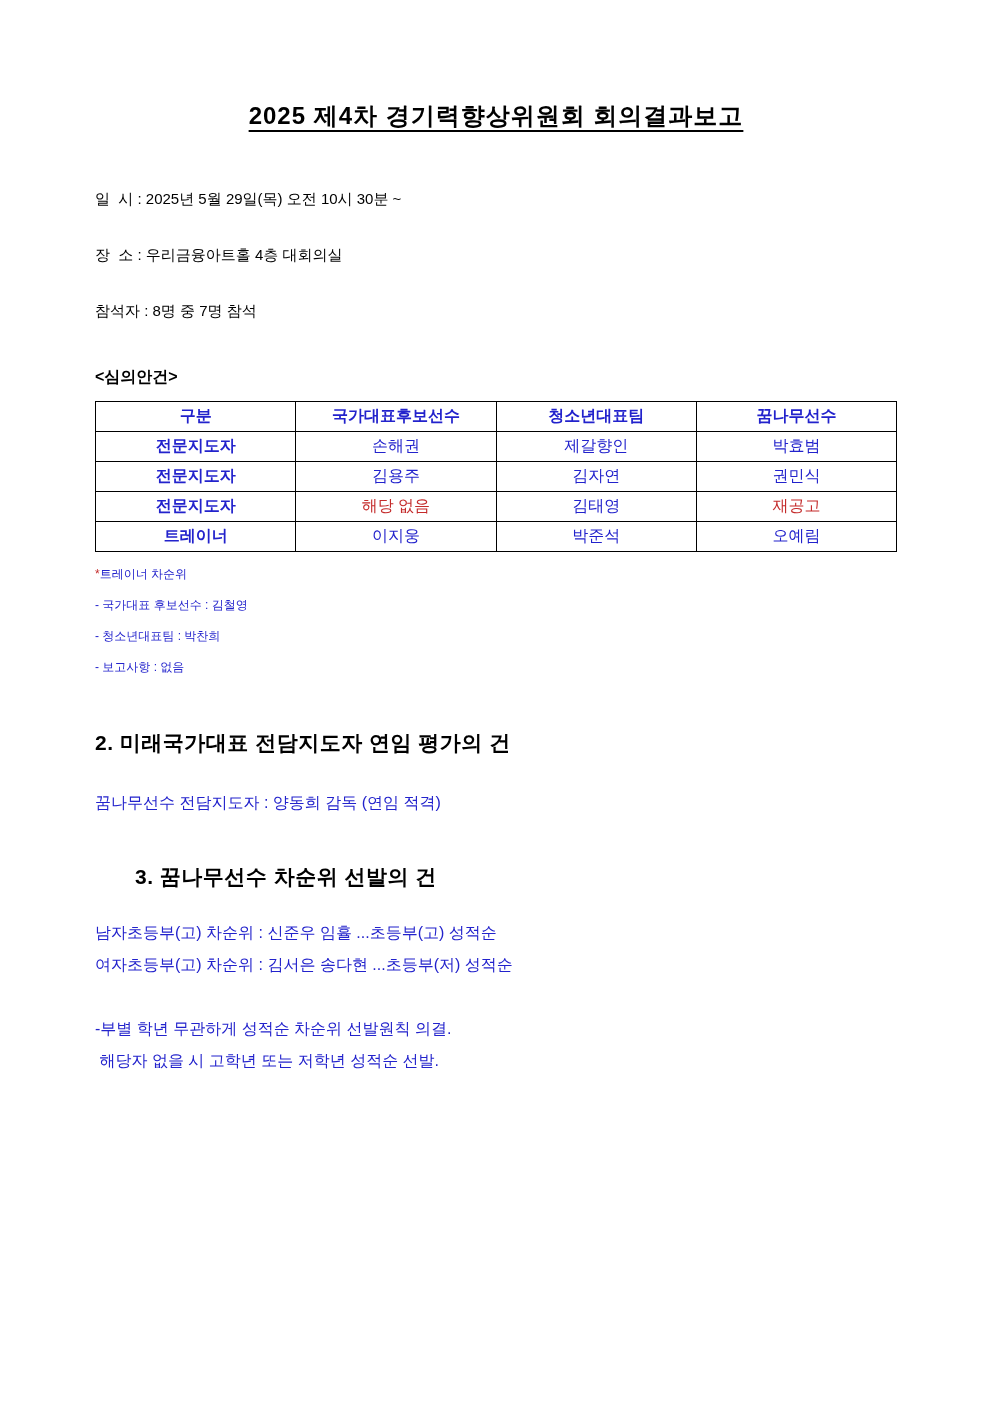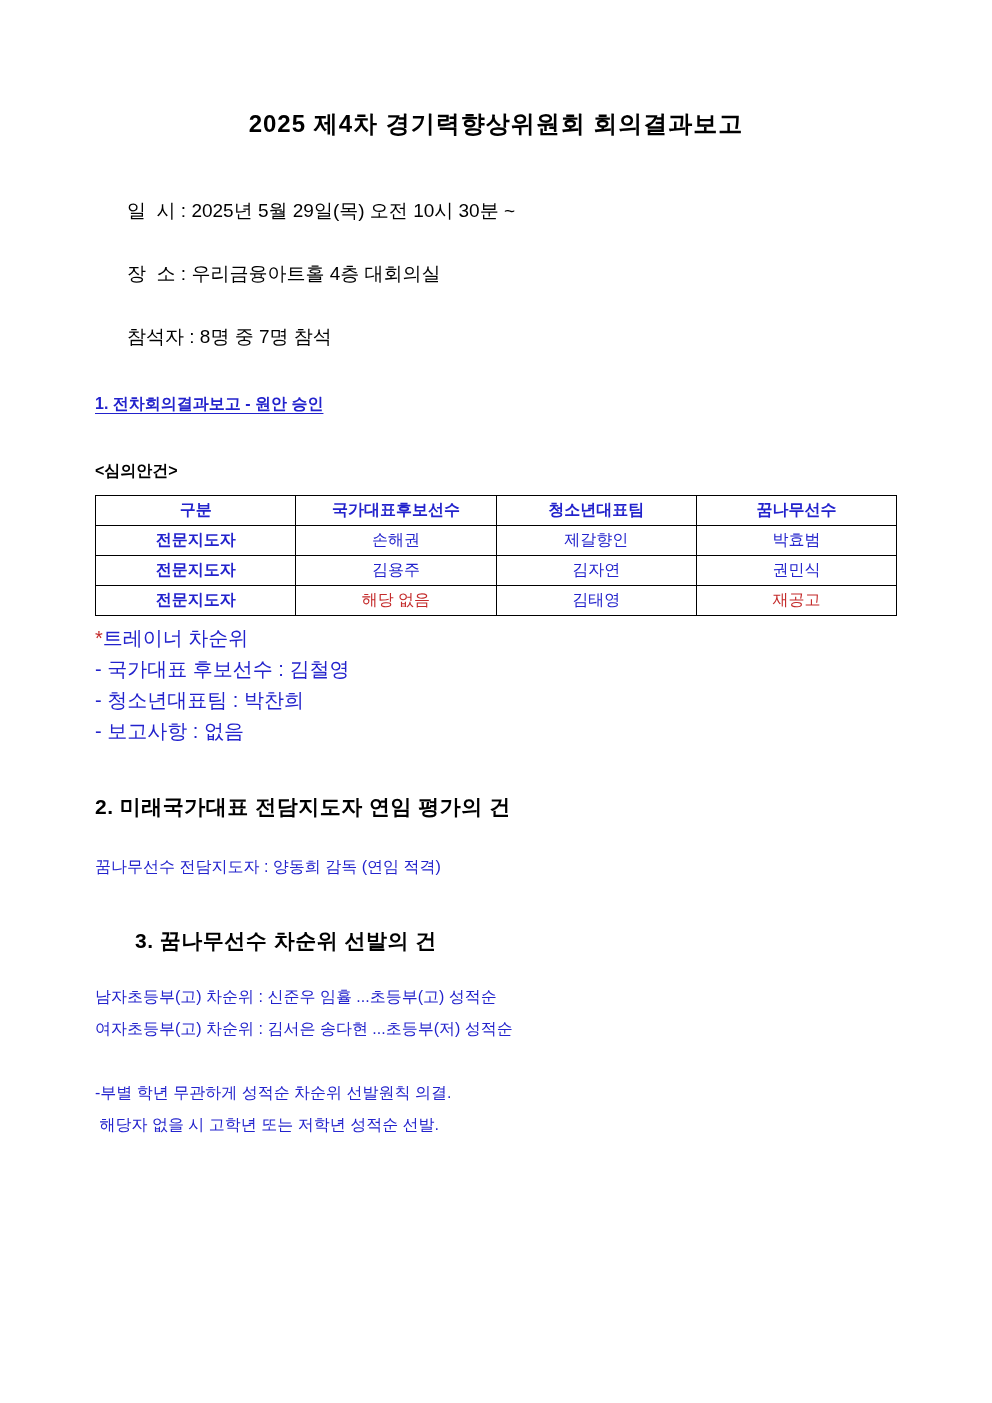--- a/index.html
+++ b/index.html
@@ -17,29 +17,29 @@
     color: #000000;
     box-sizing: border-box;
     padding: 100px 95px 0 95px;
     overflow: hidden;
   }
   .doc-title {
     text-align: center;
     font-size: 24px;
     font-weight: bold;
     letter-spacing: 1px;
+    text-decoration: underline;
     text-underline-offset: 6px;
     text-decoration-thickness: 2px;
-    margin: 8px 0 58px 0;
+    margin: 0 0 58px 0;
   }
   .info-line {
-    font-size: 19px;
+    font-size: 15px;
     margin-bottom: 37px;
     white-space: pre-wrap;
-    margin-left: 32px;
   }
   .bracket-heading {
     font-size: 16px;
     font-weight: bold;
     margin: 46px 0 0 0;
   }
   .report-item {
     color: var(--blue, #2222cc);
     font-size: 16px;
     font-weight: bold;
@@ -75,21 +75,21 @@
   }
   table.result-table th {
     color: var(--blue, #2222cc);
     font-weight: bold;
   }
   table.result-table td.c-blue { color: var(--blue, #2222cc); }
   table.result-table td.c-red  { color: var(--red, #c42b2b); }
   table.result-table td.col-label { font-weight: bold; }
   .note-block {
     margin-top: 7px;
-    font-size: 20px;
+    font-size: 12px;
     line-height: 31px;
     color: var(--blue, #2222cc);
   }
   .note-star { color: var(--red, #c42b2b); }
   .blue-lines {
     margin-top: 32px;
     font-size: 16px;
     line-height: 32px;
     color: var(--blue, #2222cc);
     white-space: pre-wrap;
@@ -102,21 +102,20 @@
 
 <div class="page">
 
   <h1 class="doc-title">2025 제4차 경기력향상위원회 회의결과보고</h1>
 
   <div class="info-line">일  시 : 2025년 5월 29일(목) 오전 10시 30분 ~</div>
   <div class="info-line">장  소 : 우리금융아트홀 4층 대회의실</div>
   <div class="info-line">참석자 : 8명 중 7명 참석</div>
 
 
-  <div class="report-item">1. 전차회의결과보고 - 원안 승인</div>
 
   <div class="bracket-heading agenda-gap">&lt;심의안건&gt;</div>
 
 
   <table class="result-table">
       <thead>
         <tr>
           <th>구분</th>
           <th>국가대표후보선수</th>
           <th>청소년대표팀</th>
@@ -135,20 +134,26 @@
           <td class="c-blue">김용주</td>
           <td class="c-blue">김자연</td>
           <td class="c-blue">권민식</td>
         </tr>
         <tr>
           <td class="c-blue col-label">전문지도자</td>
           <td class="c-red">해당 없음</td>
           <td class="c-blue">김태영</td>
           <td class="c-red">재공고</td>
         </tr>
+        <tr>
+          <td class="c-blue col-label">트레이너</td>
+          <td class="c-blue">이지웅</td>
+          <td class="c-blue">박준석</td>
+          <td class="c-blue">오예림</td>
+        </tr>
       </tbody>
     </table>
 
   <div class="note-block">
     <div><span class="note-star">*</span><span>트레이너 차순위</span></div>
     <div>
         <div>- 국가대표 후보선수 : 김철영</div>
         <div>- 청소년대표팀 : 박찬희</div>
         <div>- 보고사항 : 없음</div>
       </div>

